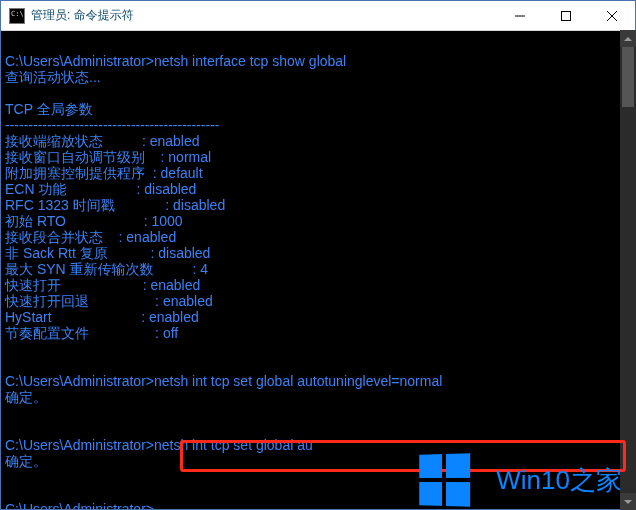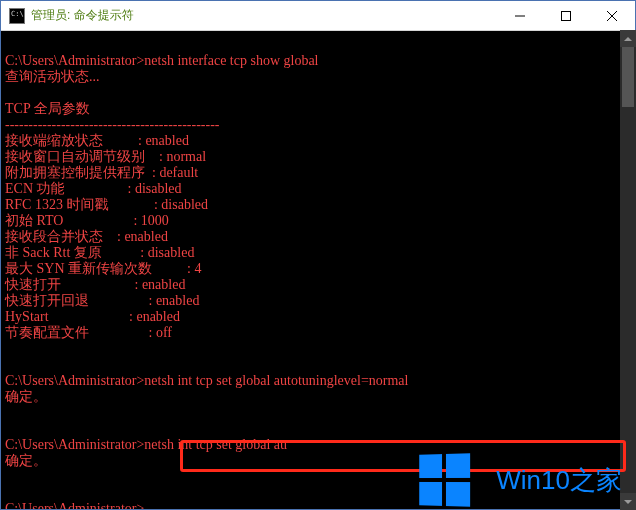--- a/index.html
+++ b/index.html
@@ -19,21 +19,21 @@
     display: flex;
     flex-direction: column;
   }
   .titlebar {
     height: 30px;
     background: #ffffff;
     display: flex;
     align-items: center;
     border-bottom: 1px solid #d5d5d5;
     font-size: 12px;
-    color: #4d7c0f;
+    color: #0c4a6e;
   }
   .titlebar .app-icon {
     width: 16px; height: 16px;
     margin: 0 6px 0 8px;
     background: #000;
     display: inline-block;
     position: relative;
     border: 1px solid #777;
   }
   .titlebar .app-icon::after {
@@ -50,22 +50,22 @@
     width: 46px; height: 100%;
     display: flex; align-items: center; justify-content: center;
     font-size: 11px;
     cursor: pointer;
   }
   .win-btn svg { width: 10px; height: 10px; }
 
   .term {
     flex: 1;
     background: #000;
-    color: #ef4444;
-    font-family: Liberation Serif, serif;
+    color: #3b82f6;
+    font-family: Liberation Sans, sans-serif;
     font-size: 14px;
     line-height: 16px;
     padding: 6px 4px 4px 4px;
     white-space: pre;
     position: relative;
     overflow: hidden;
   }
   .term .line { min-height: 16px; }
   .scrollbar {
     position: absolute;

